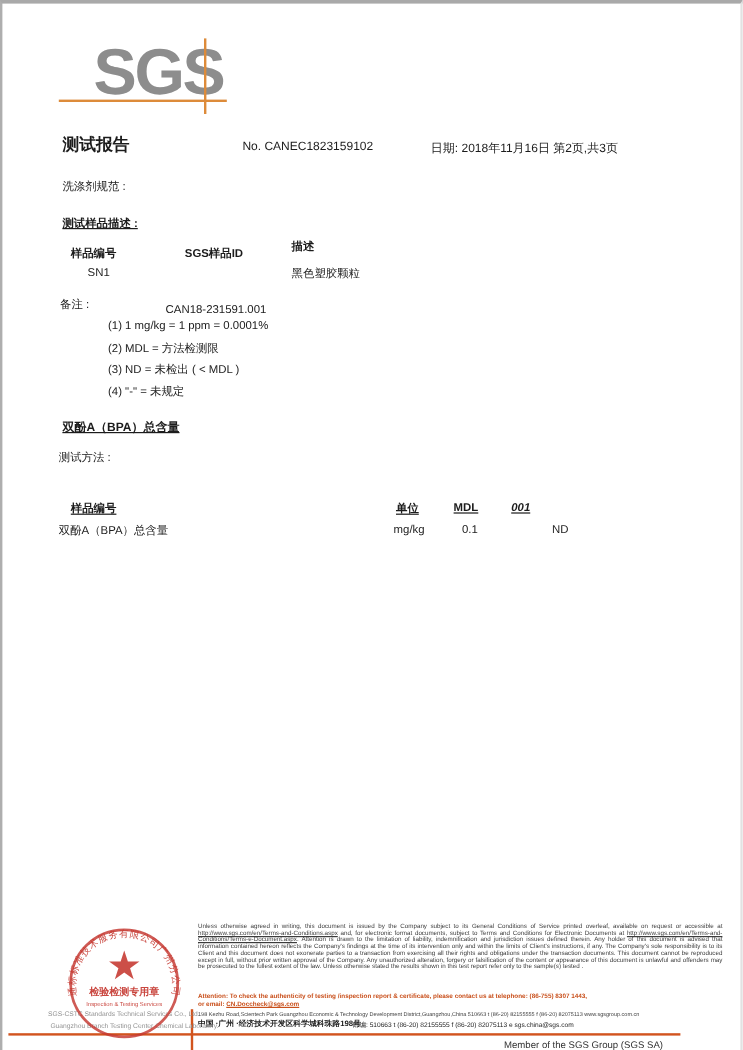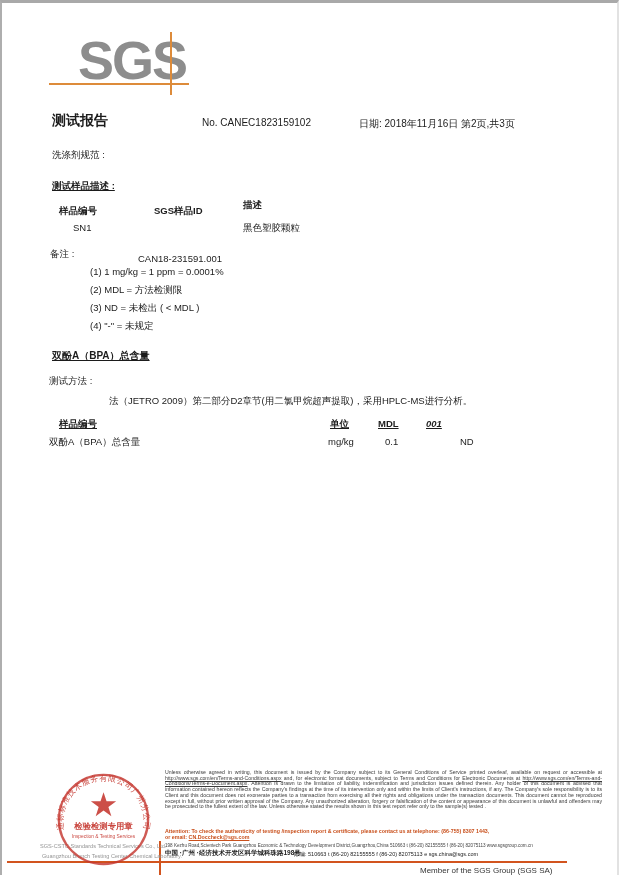--- a/index.html
+++ b/index.html
@@ -58,21 +58,20 @@
   <div class="abs t95" style="left:241px;top:219px;">黑色塑胶颗粒</div>
 
   <div class="abs t95" style="left:48px;top:245px;">备注 :</div>
   <div class="abs t95" style="left:88px;top:263px;">(1) 1 mg/kg = 1 ppm = 0.0001%</div>
   <div class="abs t95" style="left:88px;top:281px;">(2) MDL = 方法检测限</div>
   <div class="abs t95" style="left:88px;top:299px;">(3) ND = 未检出 ( &lt; MDL )</div>
   <div class="abs t95" style="left:88px;top:317px;">(4) "-" = 未规定</div>
 
   <div class="abs b u" style="left:50px;top:346px;font-size:10px;">双酚A（BPA）总含量</div>
   <div class="abs t95" style="left:47px;top:372px;">测试方法 :</div>
-  <div class="abs t95" style="left:107px;top:392px;">法（JETRO 2009）第二部分D2章节(用二氯甲烷超声提取)，采用HPLC-MS进行分析。</div>
 
   <div class="abs t95 b u" style="left:57px;top:415px;">样品编号</div>
   <div class="abs t95 b u" style="left:328px;top:415px;">单位</div>
   <div class="abs t95 b u" style="left:376px;top:415px;">MDL</div>
   <div class="abs t95 b u i" style="left:424px;top:415px;">001</div>
   <div class="abs t95" style="left:47px;top:433px;">双酚A（BPA）总含量</div>
   <div class="abs t95" style="left:326px;top:433px;">mg/kg</div>
   <div class="abs t95" style="left:383px;top:433px;">0.1</div>
   <div class="abs t95" style="left:426px;top:433px;margin-left:32px;">ND</div>
 

